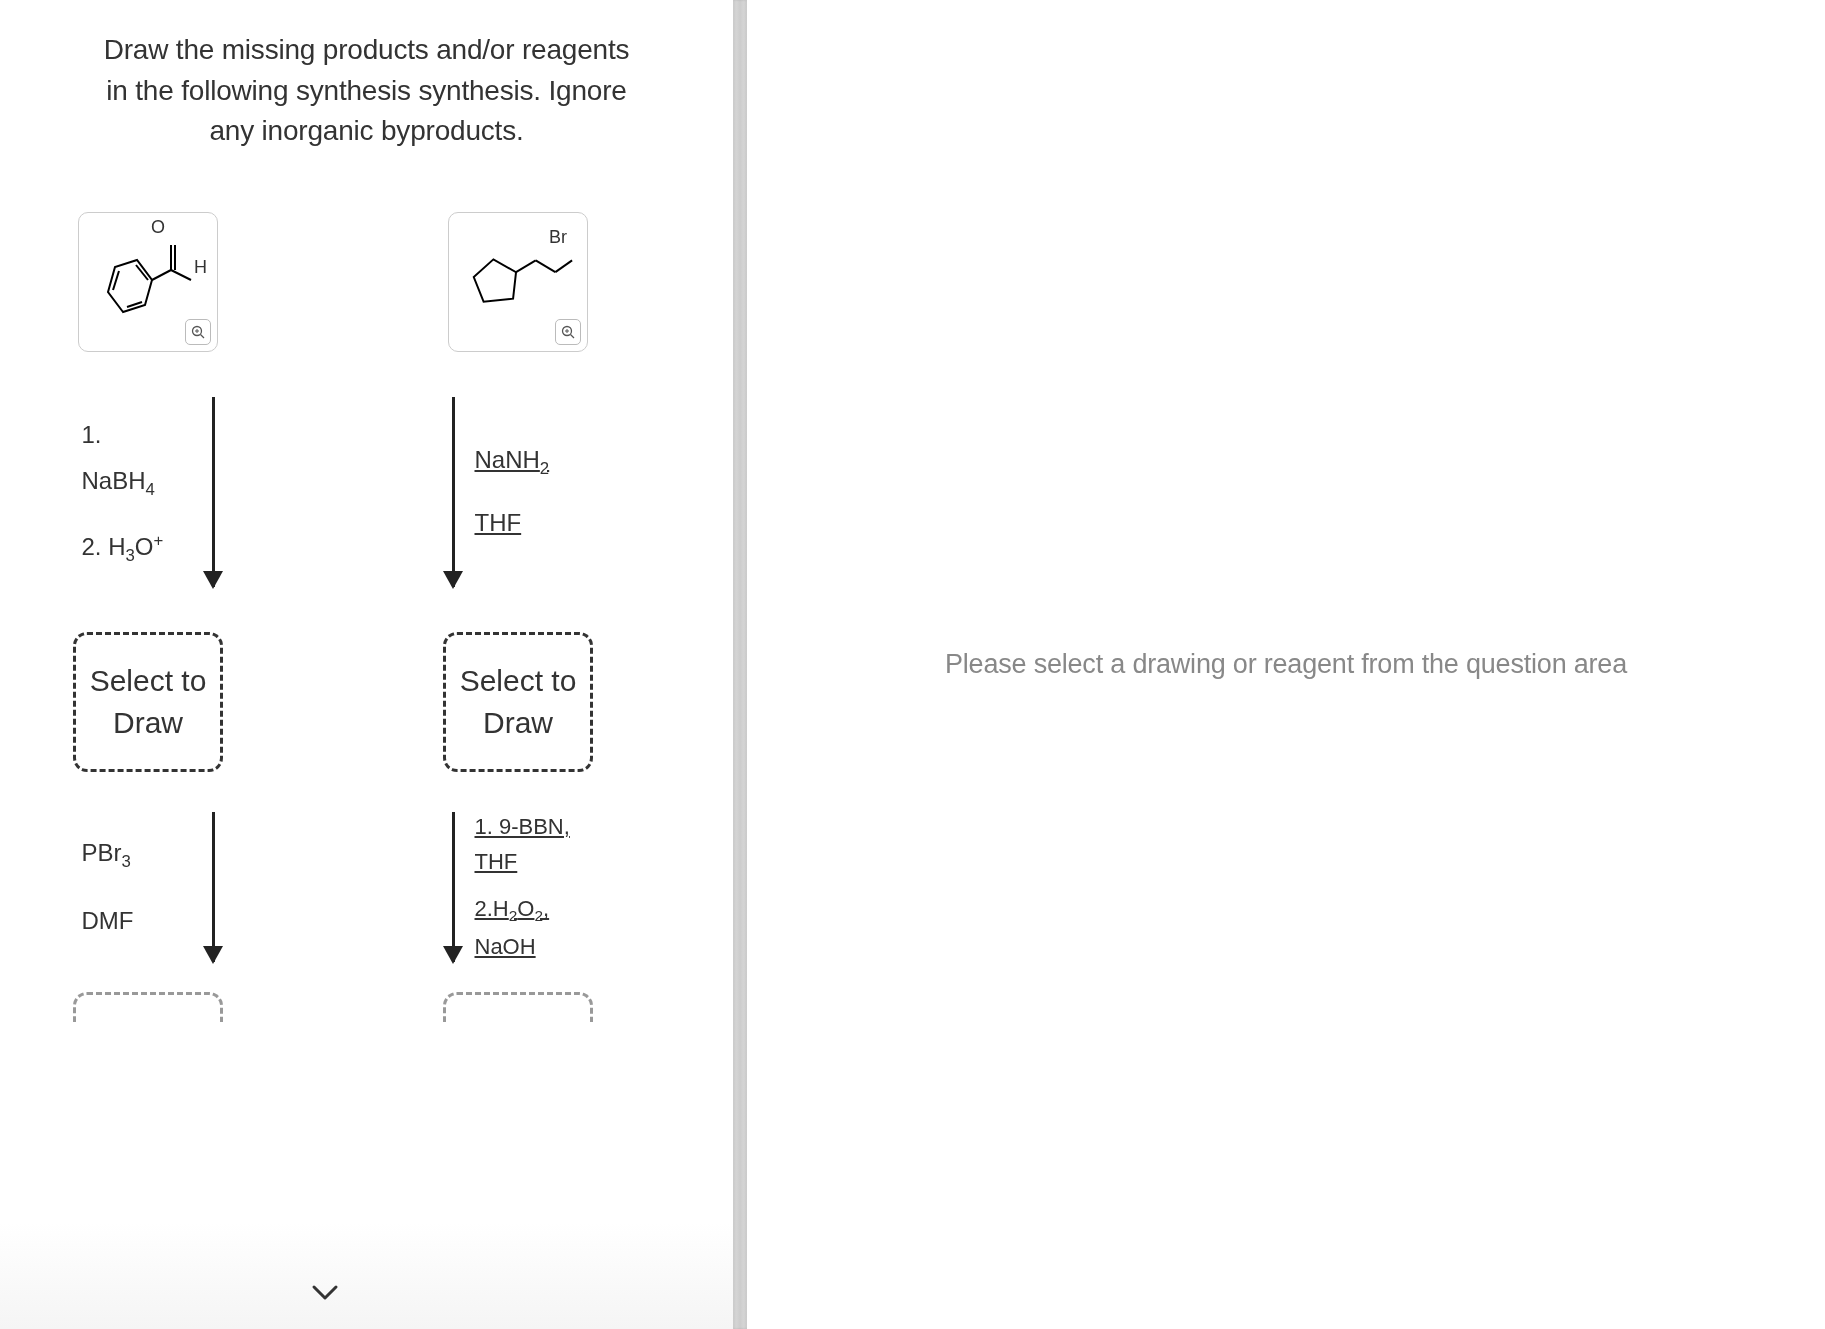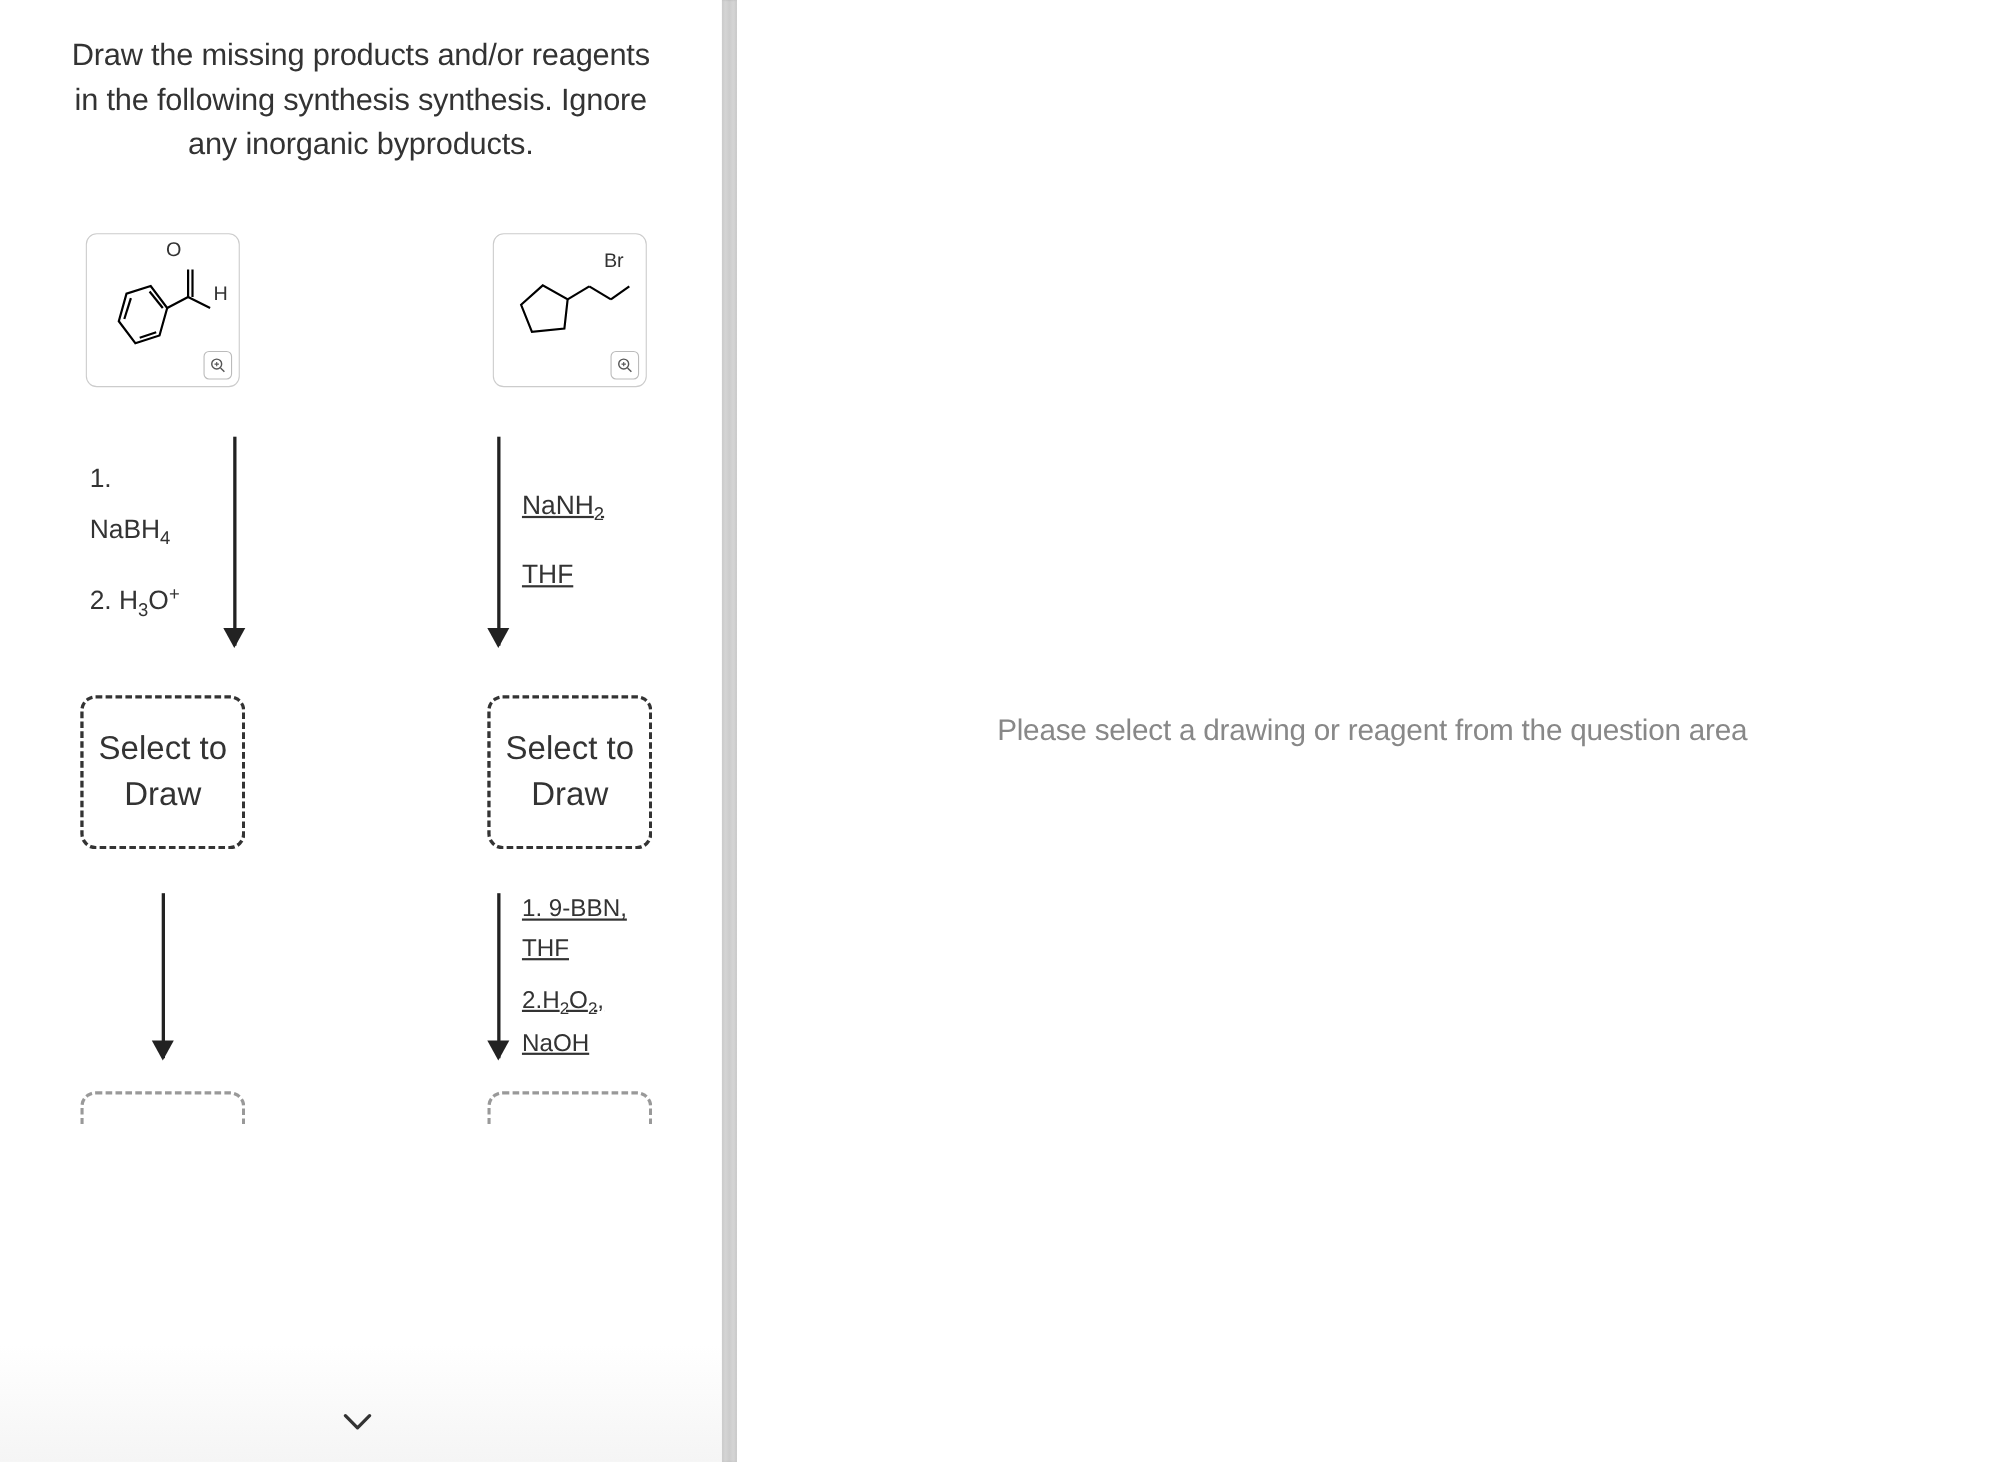--- a/index.html
+++ b/index.html
@@ -5,21 +5,21 @@
     * { box-sizing: border-box; margin: 0; padding: 0; }
     body {
       font-family: -apple-system, BlinkMacSystemFont, "Segoe UI", Helvetica, Arial, sans-serif;
       background: #fff;
       display: flex;
       width: 1825px;
       height: 1329px;
       overflow: hidden;
     }
     .left-panel {
-      width: 656px;
+      width: 733px;
       padding: 30px 23px;
       position: relative;
       background: linear-gradient(to bottom, #fff 0%, #fff 92%, #f5f5f5 100%);
     }
     .divider {
       width: 14px;
       background: linear-gradient(to right, #ddd 0%, #ccc 50%, #ddd 100%);
       box-shadow: inset 2px 0 2px rgba(0,0,0,0.08), inset -2px 0 2px rgba(0,0,0,0.08);
     }
     .right-panel {
@@ -209,20 +209,25 @@
           <div>2. H<sub>3</sub>O<sup>+</sup></div>
         </div>
         <div class="arrow-down"></div>
       </div>
 
       <div class="dashed-box">
         <span>Select to Draw</span>
       </div>
 
       <div class="arrow-section" style="margin:30px 0 20px 0; height:170px;">
+        <div class="arrow-labels">
+          <div>PBr<sub>3</sub></div>
+          <div style="height:20px"></div>
+          <div>DMF</div>
+        </div>
         <div class="arrow-down short"></div>
       </div>
 
       <div class="dashed-box-partial"></div>
 
     </div>
 
     <div class="col">
 
       <div class="molecule-box">

